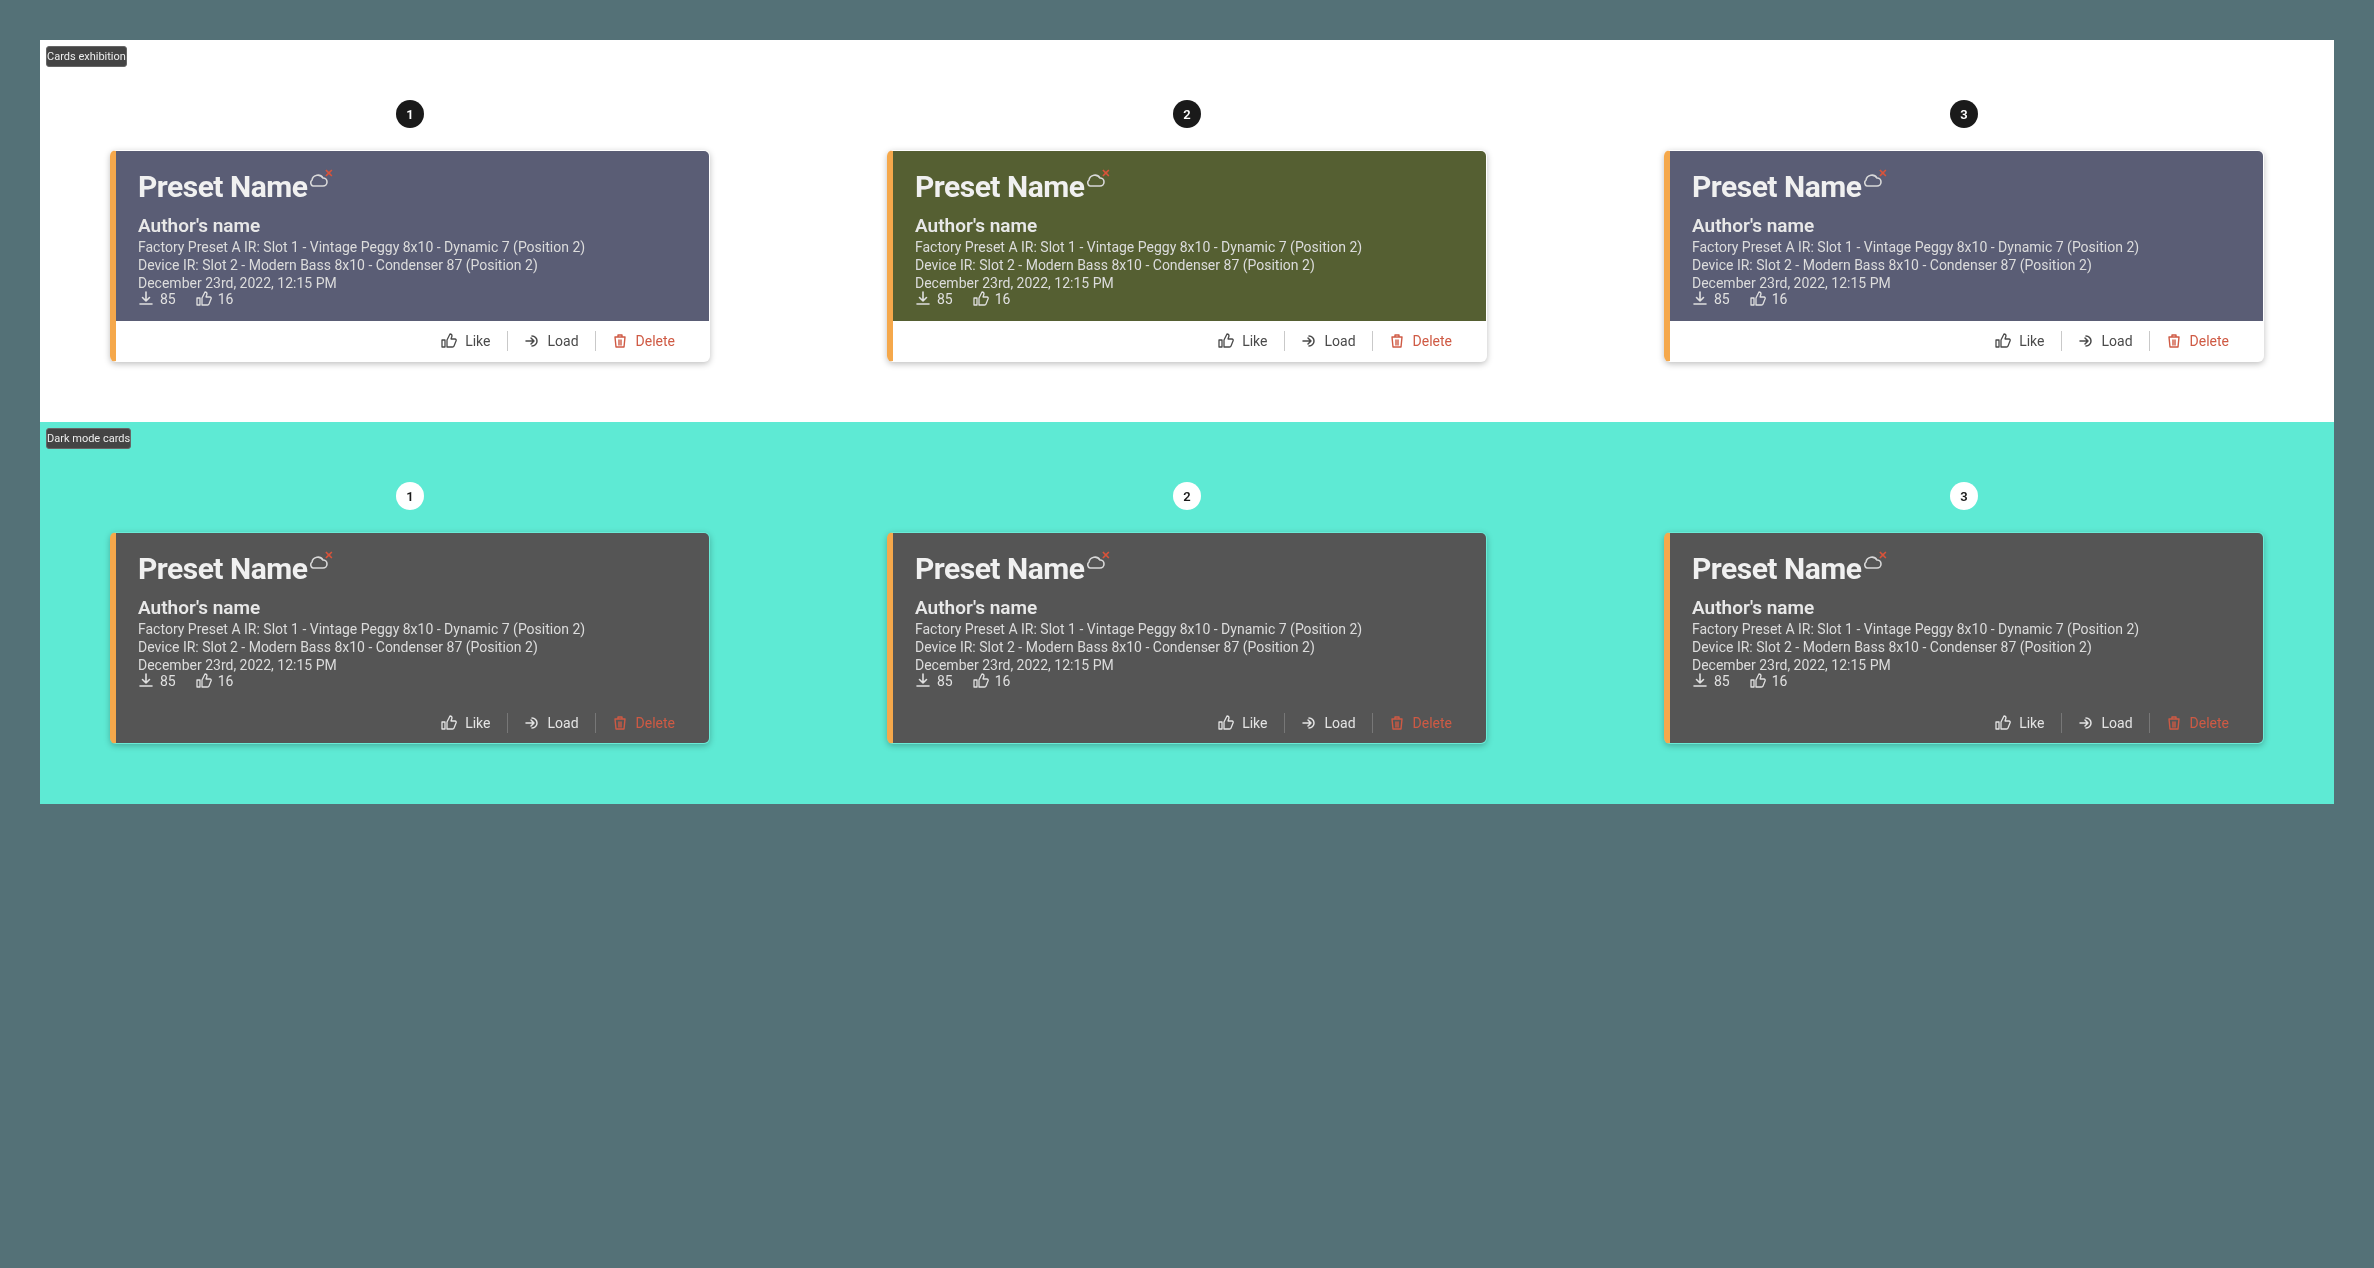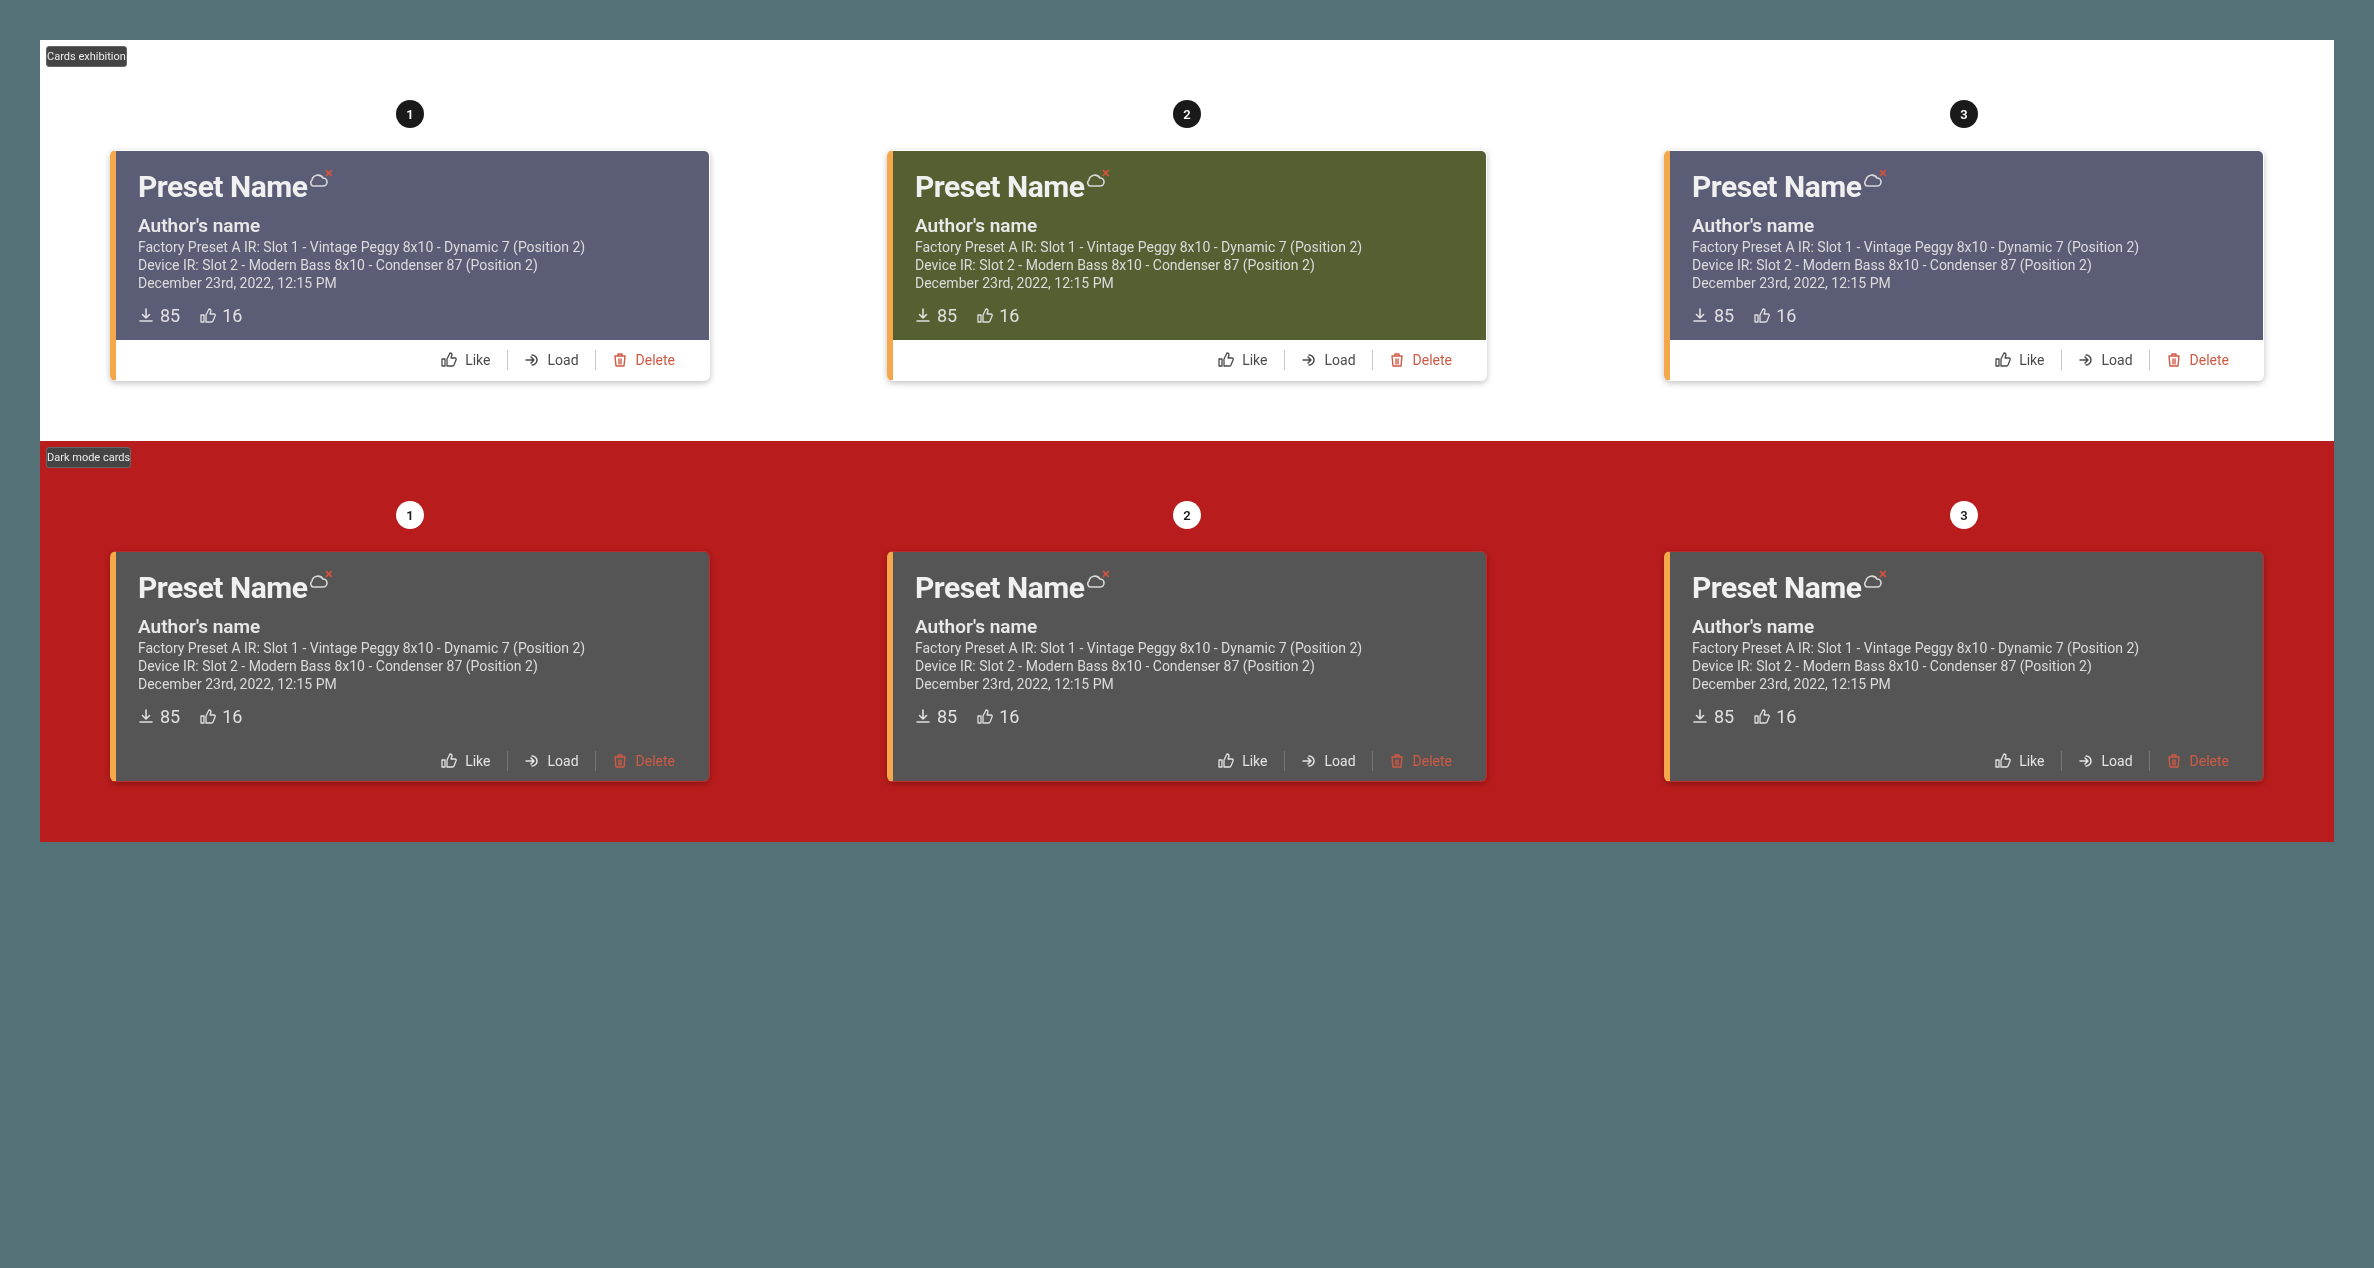--- a/index.html
+++ b/index.html
@@ -7,21 +7,21 @@
     background: #547177;
     font-family: -apple-system, BlinkMacSystemFont, "Segoe UI", Roboto, sans-serif;
     padding: 40px;
     font-size: 14px;
   }
   .section {
     position: relative;
     padding: 60px 70px 60px 70px;
   }
   .section.light { background: #ffffff; }
-  .section.dark  { background: #b91c1c; }
+  .section.dark  { background: #5eead4; }
   .section-label {
     position: absolute;
     top: 6px;
     left: 6px;
     background: #444;
     color: #eee;
     font-size: 11px;
     padding: 3px 0;
     border-radius: 3px;
     border: 1px solid #666;
@@ -104,24 +104,23 @@
   .detail {
     font-size: 14px;
     margin-top: 2px;
     color: #dcdcdc;
   }
   .detail + .detail { }
 
   .stats {
     display: flex;
     gap: 20px;
-    margin-top: 14px;
     align-items: center;
     color: #e0e0e0;
-    font-size: 18px;
+    font-size: 14px;
   }
   .stat { display: flex; align-items: center; gap: 6px; }
   .stat svg { width: 16px; height: 16px; }
 
   .card-footer {
     background: #fff;
     display: flex;
     justify-content: flex-end;
     align-items: flex-start;
     padding: 10px 18px;

